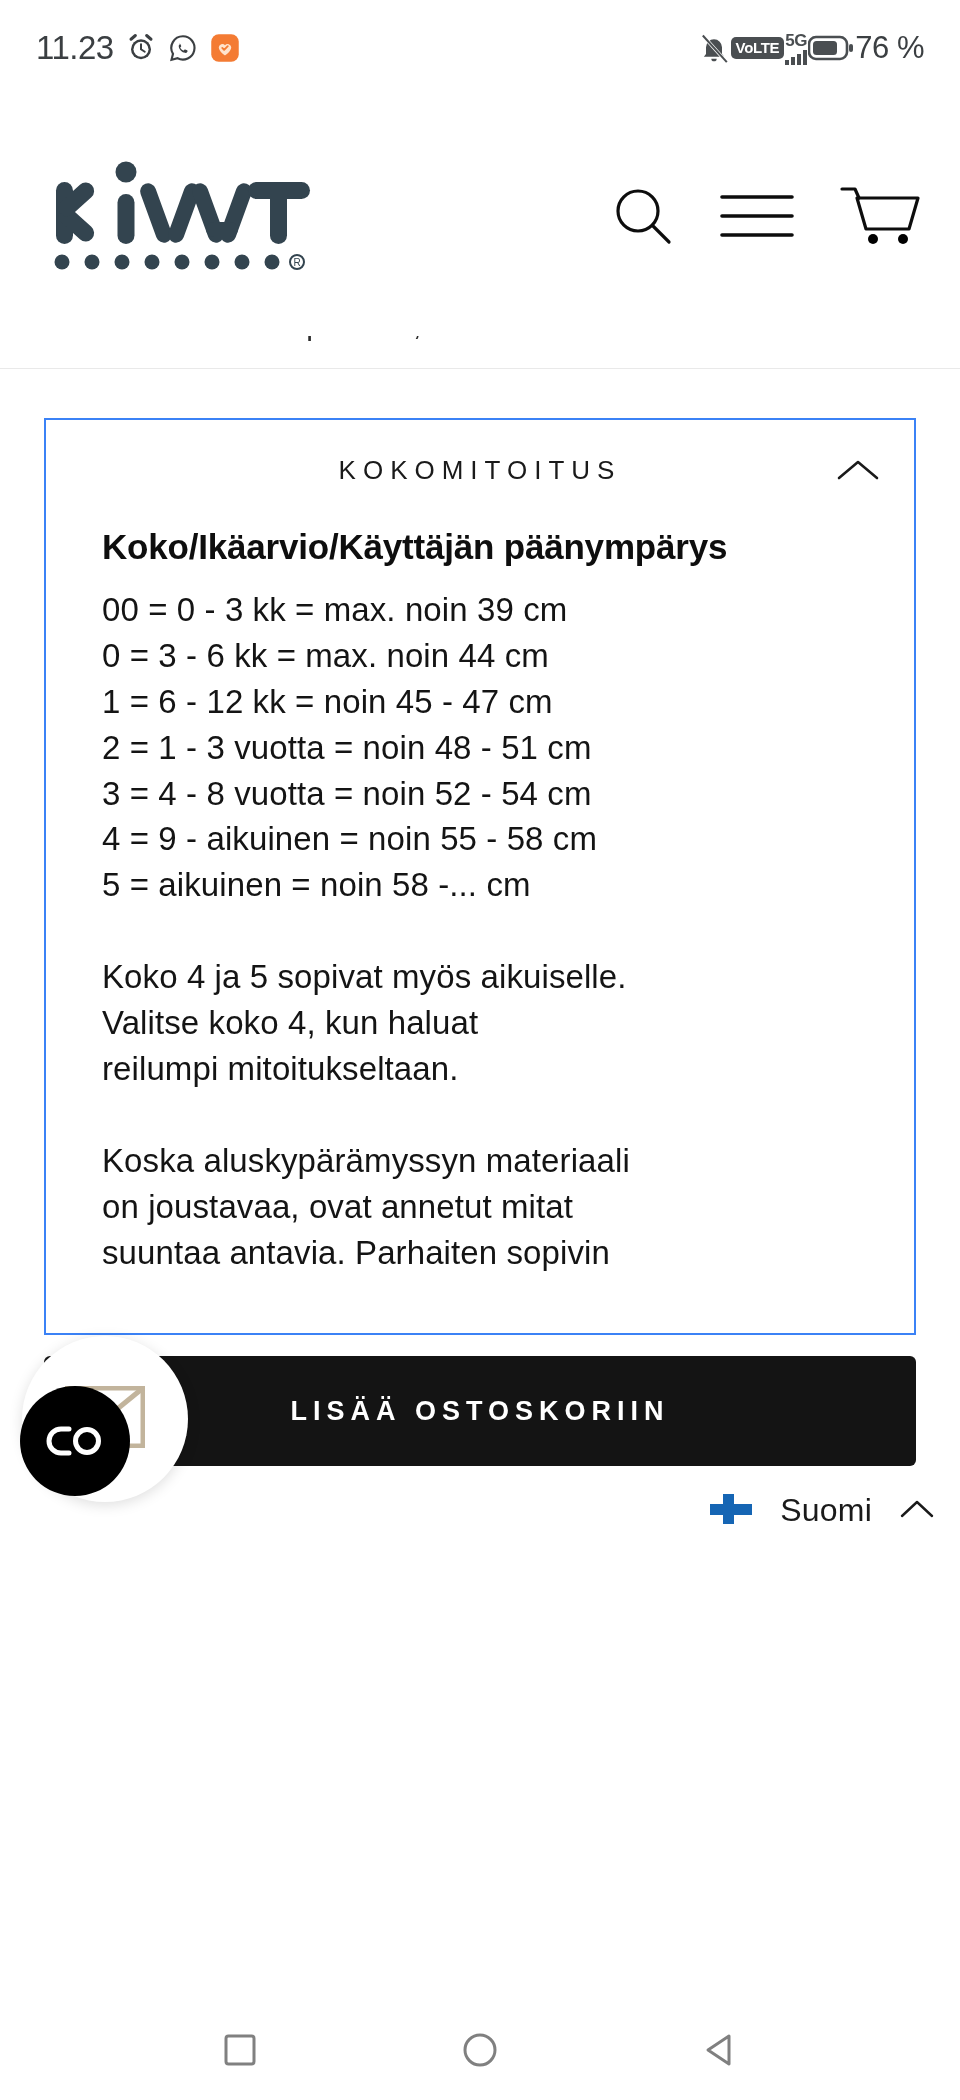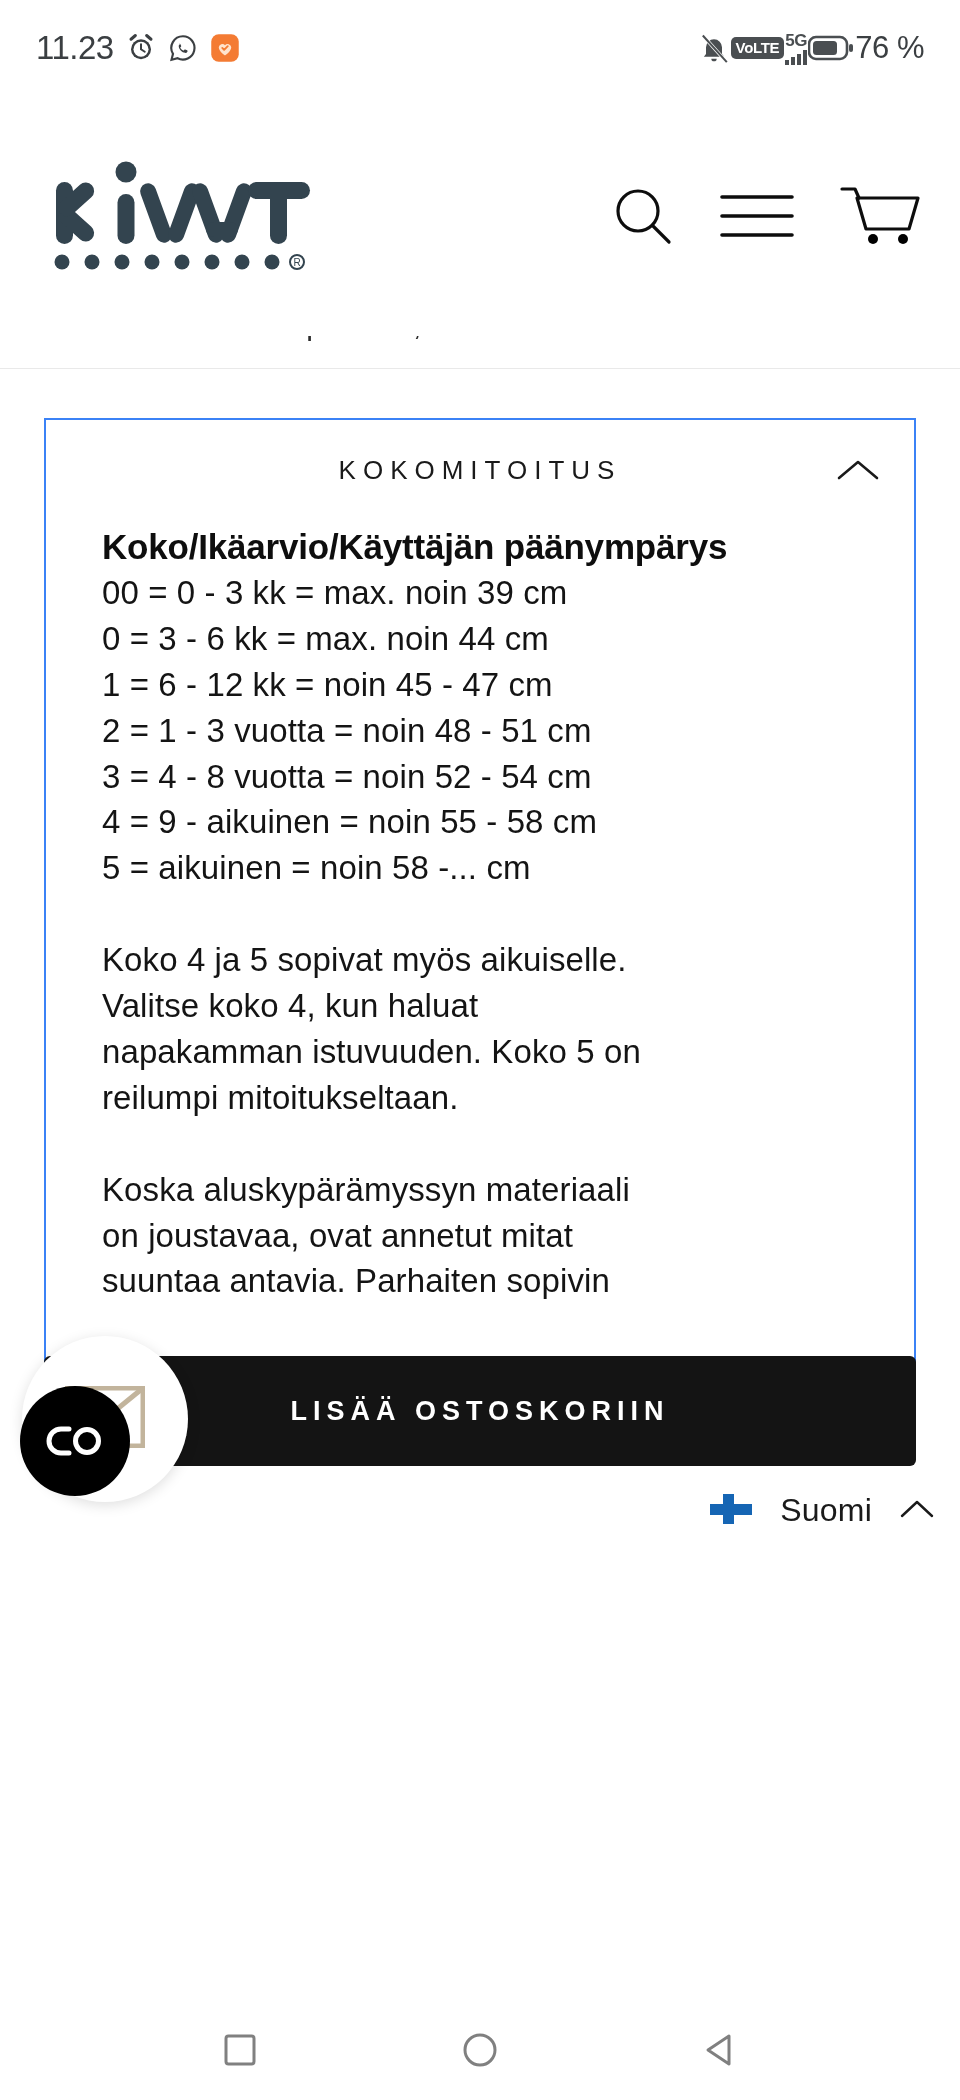--- a/index.html
+++ b/index.html
@@ -92,21 +92,21 @@
   }
   .acc-chevron {
     position: absolute; right: 34px; top: 50%;
     transform: translateY(-50%);
     line-height: 0;
   }
   .acc-body { padding: 4px 56px 58px; }
   .acc-h {
     font-size: 35px; font-weight: 700; line-height: 1.32;
     color: #0e0e0e; letter-spacing: -0.2px;
-    margin-bottom: 0;
+    margin-bottom: 17px;
   }
   .size-row {
     font-size: 33px; line-height: 1.39; color: #141414;
     font-weight: 300; letter-spacing: 0.1px;
     white-space: nowrap;
   }
   .para {
     font-size: 33px; line-height: 1.39; color: #141414;
     font-weight: 300; letter-spacing: 0.1px;
   }
@@ -246,21 +246,20 @@
       <div class="size-row">2 = 1 - 3 vuotta = noin 48 - 51 cm</div>
       <div class="size-row">3 = 4 - 8 vuotta = noin 52 - 54 cm</div>
       <div class="size-row">4 = 9 - aikuinen = noin 55 - 58 cm</div>
       <div class="size-row">5 = aikuinen = noin 58 -... cm</div>
 
       <div class="spacer-32"></div>
 
       <div class="para">
         <div>Koko 4 ja 5 sopivat myös aikuiselle.</div>
         <div>Valitse koko 4, kun haluat</div>
-        <div>napakamman istuvuuden. Koko 5 on</div>
         <div>reilumpi mitoitukseltaan.</div>
       </div>
 
       <div class="spacer-32"></div>
 
       <div class="para">
         <div>Koska aluskypärämyssyn materiaali</div>
         <div>on joustavaa, ovat annetut mitat</div>
         <div>suuntaa antavia. Parhaiten sopivin</div>
       </div>

